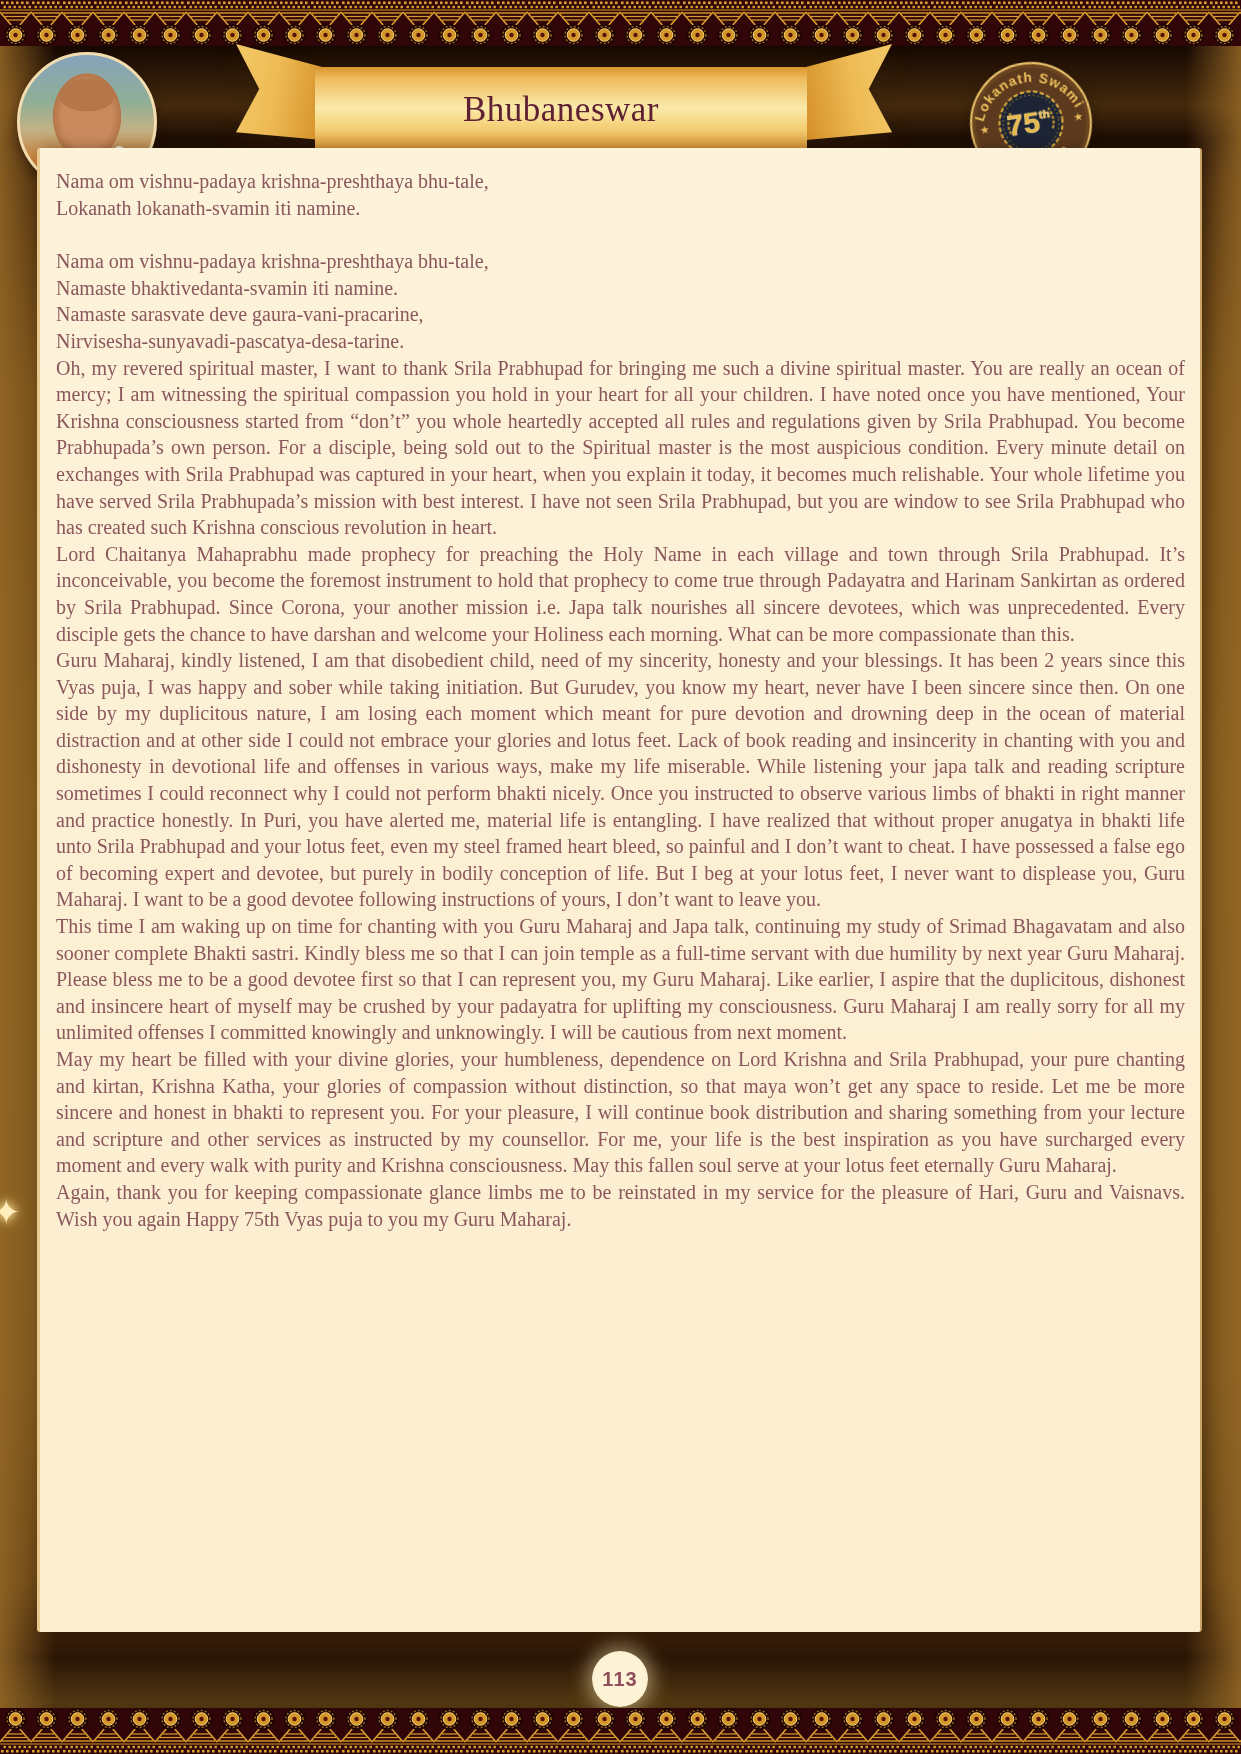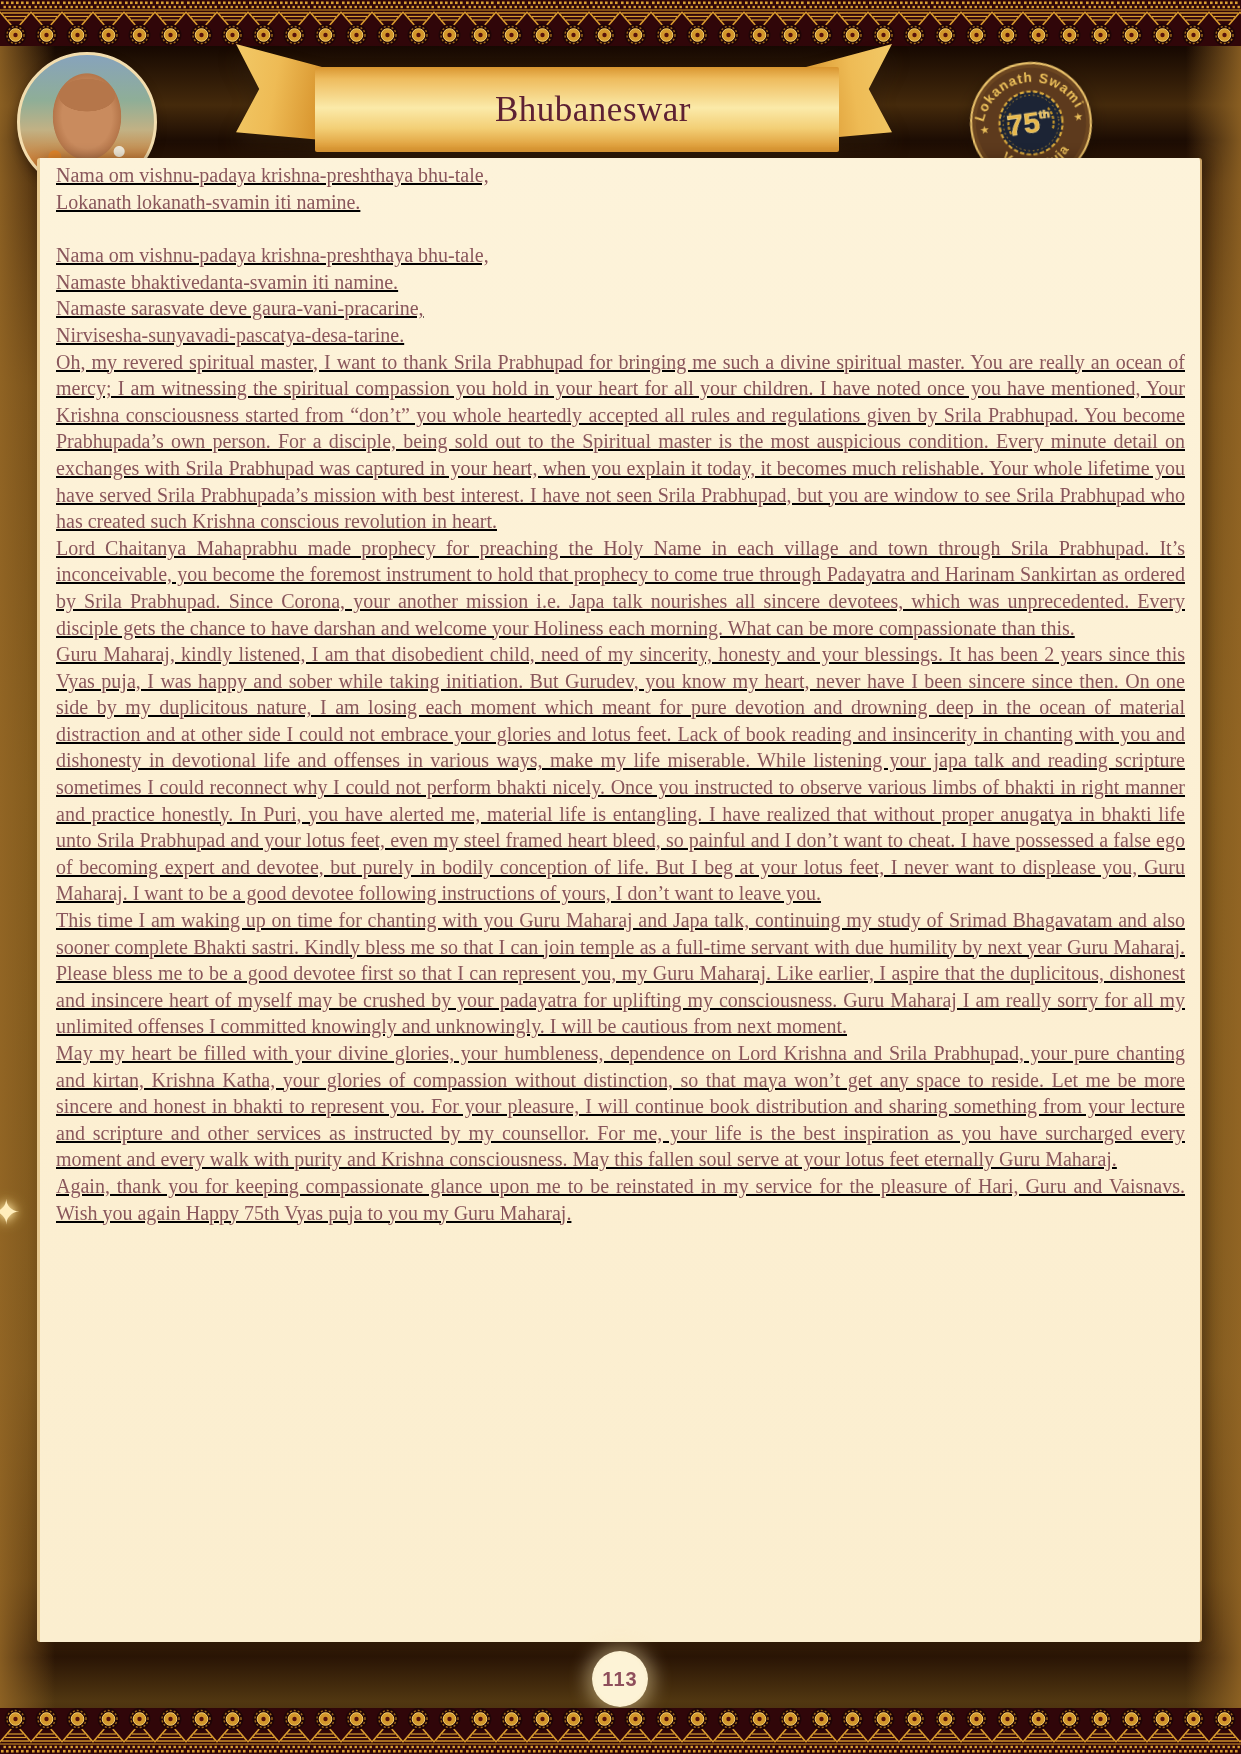--- a/index.html
+++ b/index.html
@@ -17,38 +17,38 @@
       linear-gradient(180deg,#140701 2.5%,#26120495 6%,#1c0c03 8%,#3a2008 10.5%,
                       #6b4715 22%,#7a5519 45%,#75511a 78%,#59390f 90%,
                       #2a1505 94.5%,#513711 97%,#341d07 100%);
   }
   
   .border-strip{position:absolute;left:0;width:1241px;height:46px;display:block;}
   .border-top{top:0;}
   .border-bottom{bottom:0;transform:scaleY(-1);}
   
   .panel{
-    position:absolute;left:37px;top:158px;width:1165px;height:1484px;
+    position:absolute;left:37px;top:148px;width:1165px;height:1484px;
     background:linear-gradient(180deg,#fdf3da 0%,#fcefd2 60%,#fbeecf 100%);
     border-left:3px solid #e9cb92;border-right:2px solid #caa367;
     border-radius:3px;box-shadow:6px 0 14px rgba(30,15,5,.35);
-    box-sizing:border-box;padding:4px 15px 0 16px;overflow:hidden;text-decoration:underline;
+    box-sizing:border-box;padding:20px 15px 0 16px;overflow:hidden;
   }
   .letter{color:#8a575c;font-size:20px;line-height:26.6px;text-align:justify;}
   .letter p{margin:0;}
   .inv1{margin-bottom:27px !important;}
   .salutation{margin-top:52px !important;}
   .dropcap{font-size:46px;line-height:26.6px;letter-spacing:.5px;}
   .para-first{margin-top:30px !important;}
   
   .ribbon{position:absolute;left:0;top:0;filter:drop-shadow(0 13px 9px rgba(48,30,12,.5));}
   .ribbon-band{
     position:absolute;left:315px;top:67px;width:492px;height:85px;
     background:linear-gradient(180deg,#d9952f 0%,#eebc5e 14%,#fbeaa9 48%,#f3cf76 72%,#dd9a35 96%);
-    border-radius:2px;display:flex;align-items:center;justify-content:center;padding-left:32px;
+    border-radius:2px;display:flex;align-items:center;justify-content:center;
   }
   .ribbon-tail{position:absolute;top:44px;width:86px;height:96px;
     background:linear-gradient(100deg,#f2c967 0%,#eebb55 45%,#d58f28 100%);}
   .tail-left{left:236px;clip-path:polygon(0% 0%,100% 24%,100% 100%,0% 92%,27% 47%);}
   .tail-right{left:806px;clip-path:polygon(100% 0%,0% 24%,0% 100%,100% 92%,73% 47%);
     background:linear-gradient(-100deg,#f2c967 0%,#eebb55 45%,#d58f28 100%);}
   .page-title{
     font-family:"Liberation Serif",serif;font-size:35px;color:#5e2133;
     letter-spacing:.5px;
   }
@@ -161,21 +161,21 @@
       <span>Lokanath lokanath-svamin iti namine.</span></p>
     <p><span>Nama om vishnu-padaya krishna-preshthaya bhu-tale,</span><br>
       <span>Namaste bhaktivedanta-svamin iti namine.</span><br>
       <span>Namaste sarasvate deve gaura-vani-pracarine,</span><br>
       <span>Nirvisesha-sunyavadi-pascatya-desa-tarine.</span></p>
     <p>Oh, my revered spiritual master, I want to thank Srila Prabhupad for bringing me such a divine spiritual master. You are really an ocean of mercy; I am witnessing the spiritual compassion you hold in your heart for all your children. I have noted once you have mentioned, Your Krishna consciousness started from “don’t” you whole heartedly accepted all rules and regulations given by Srila Prabhupad. You become Prabhupada’s own person. For a disciple, being sold out to the Spiritual master is the most auspicious condition. Every minute detail on exchanges with Srila Prabhupad was captured in your heart, when you explain it today, it becomes much relishable. Your whole lifetime you have served Srila Prabhupada’s mission with best interest. I have not seen Srila Prabhupad, but you are window to see Srila Prabhupad who has created such Krishna conscious revolution in heart.</p>
     <p>Lord Chaitanya Mahaprabhu made prophecy for preaching the Holy Name in each village and town through Srila Prabhupad. It’s inconceivable, you become the foremost instrument to hold that prophecy to come true through Padayatra and Harinam Sankirtan as ordered by Srila Prabhupad. Since Corona, your another mission i.e. Japa talk nourishes all sincere devotees, which was unprecedented. Every disciple gets the chance to have darshan and welcome your Holiness each morning. What can be more compassionate than this.</p>
     <p>Guru Maharaj, kindly listened, I am that disobedient child, need of my sincerity, honesty and your blessings. It has been 2 years since this Vyas puja, I was happy and sober while taking initiation. But Gurudev, you know my heart, never have I been sincere since then. On one side by my duplicitous nature, I am losing each moment which meant for pure devotion and drowning deep in the ocean of material distraction and at other side I could not embrace your glories and lotus feet. Lack of book reading and insincerity in chanting with you and dishonesty in devotional life and offenses in various ways, make my life miserable. While listening your japa talk and reading scripture sometimes I could reconnect why I could not perform bhakti nicely. Once you instructed to observe various limbs of bhakti in right manner and practice honestly. In Puri, you have alerted me, material life is entangling. I have realized that without proper anugatya in bhakti life unto Srila Prabhupad and your lotus feet, even my steel framed heart bleed, so painful and I don’t want to cheat. I have possessed a false ego of becoming expert and devotee, but purely in bodily conception of life. But I beg at your lotus feet, I never want to displease you, Guru Maharaj. I want to be a good devotee following instructions of yours, I don’t want to leave you.</p>
     <p>This time I am waking up on time for chanting with you Guru Maharaj and Japa talk, continuing my study of Srimad Bhagavatam and also sooner complete Bhakti sastri. Kindly bless me so that I can join temple as a full-time servant with due humility by next year Guru Maharaj. Please bless me to be a good devotee first so that I can represent you, my Guru Maharaj. Like earlier, I aspire that the duplicitous, dishonest and insincere heart of myself may be crushed by your padayatra for uplifting my consciousness. Guru Maharaj I am really sorry for all my unlimited offenses I committed knowingly and unknowingly. I will be cautious from next moment.</p>
     <p>May my heart be filled with your divine glories, your humbleness, dependence on Lord Krishna and Srila Prabhupad, your pure chanting and kirtan, Krishna Katha, your glories of compassion without distinction, so that maya won’t get any space to reside. Let me be more sincere and honest in bhakti to represent you. For your pleasure, I will continue book distribution and sharing something from your lecture and scripture and other services as instructed by my counsellor. For me, your life is the best inspiration as you have surcharged every moment and every walk with purity and Krishna consciousness. May this fallen soul serve at your lotus feet eternally Guru Maharaj.</p>
-    <p>Again, thank you for keeping compassionate glance upon me to be reinstated in my service for the pleasure of Hari, Guru and Vaisnavs.  Wish you again Happy 75th Vyas puja to you my Guru Maharaj.</p>
+    <p>Again, thank you for keeping compassionate glance limbs me to be reinstated in my service for the pleasure of Hari, Guru and Vaisnavs.  Wish you again Happy 75th Vyas puja to you my Guru Maharaj.</p>
   </div>
 </div>
 
 <div class="sparkle">✦</div>
 
 <div class="page-number">
   <span>113</span>
 </div>
 
 <svg class="border-strip border-bottom" width="1241" height="46" xmlns="http://www.w3.org/2000/svg">

